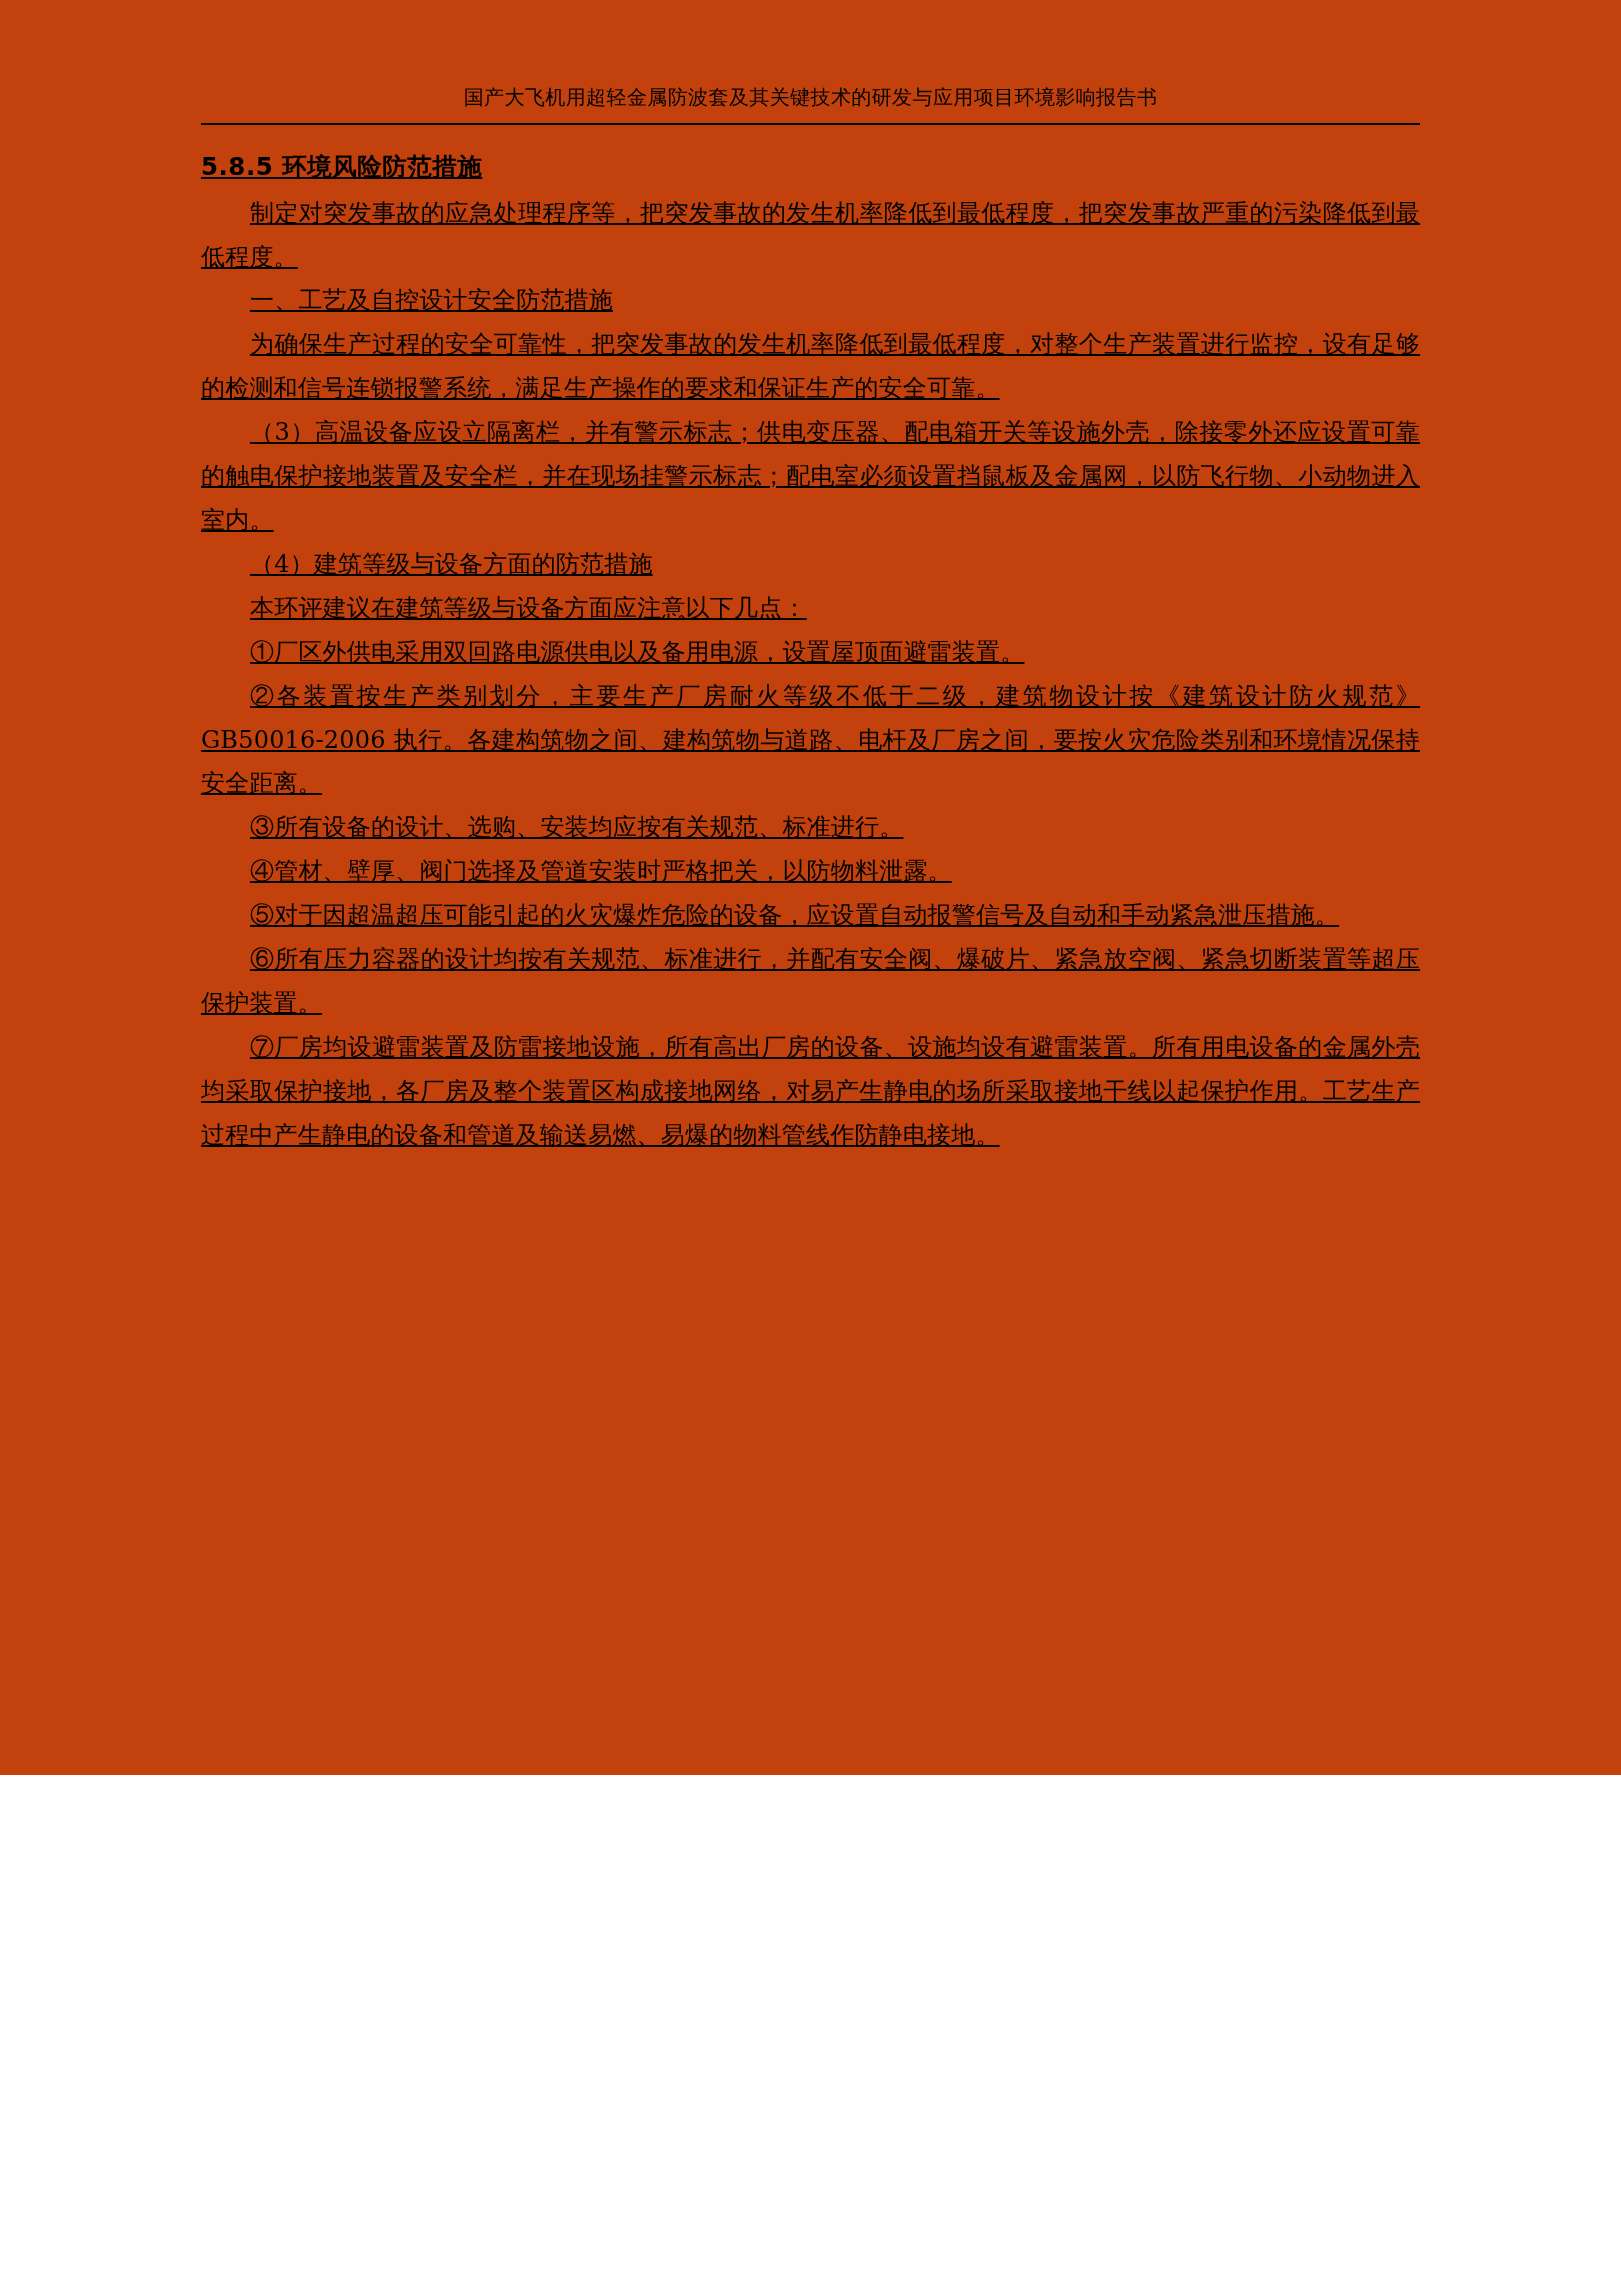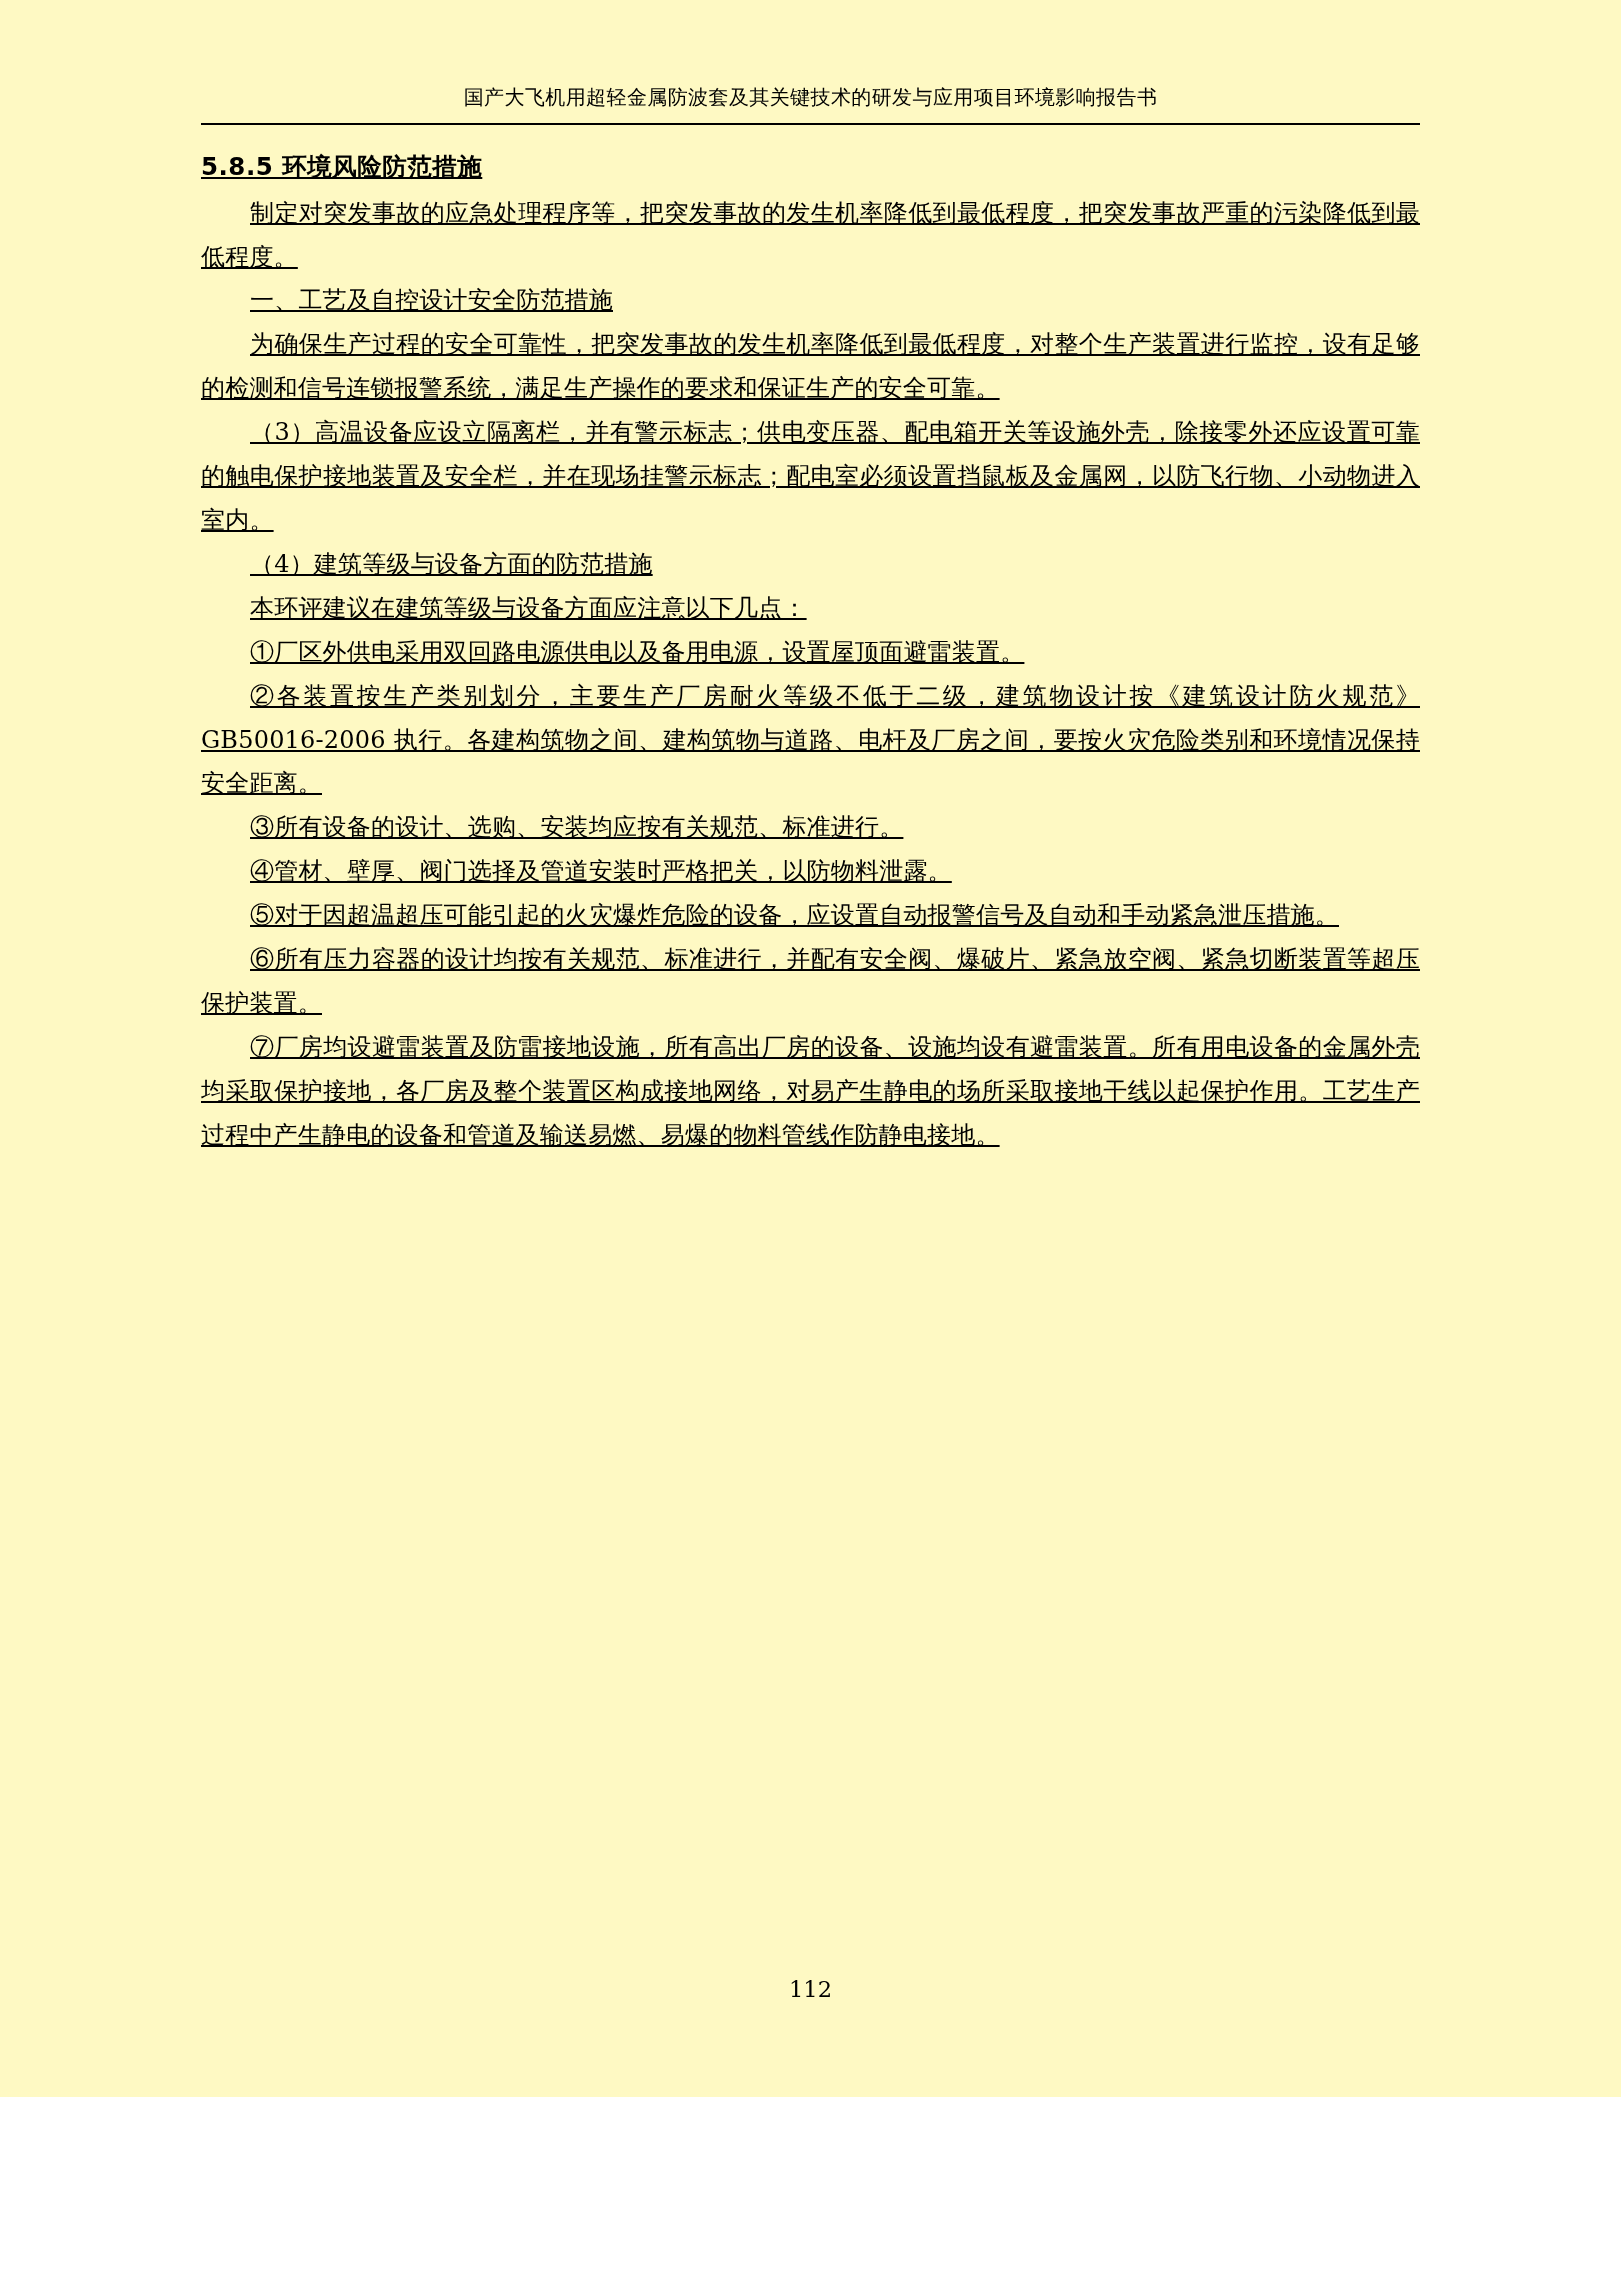--- a/index.html
+++ b/index.html
@@ -2,22 +2,22 @@
 <html><head>
 <meta charset="utf-8">
 <style>
   html, body {
     margin: 0;
     padding: 0;
     background: #ffffff;
   }
   .page {
     width: 1621px;
-    height: 2097px;
-    background: #fef9c3;
+    height: 1775px;
+    background: #c2410c;
     position: relative;
     box-sizing: border-box;
     font-family: "DejaVu Serif", "Liberation Serif", serif;
     color: #000000;
     overflow: hidden;
   }
   .header {
     position: absolute;
     top: 84px;
     left: 201px;

